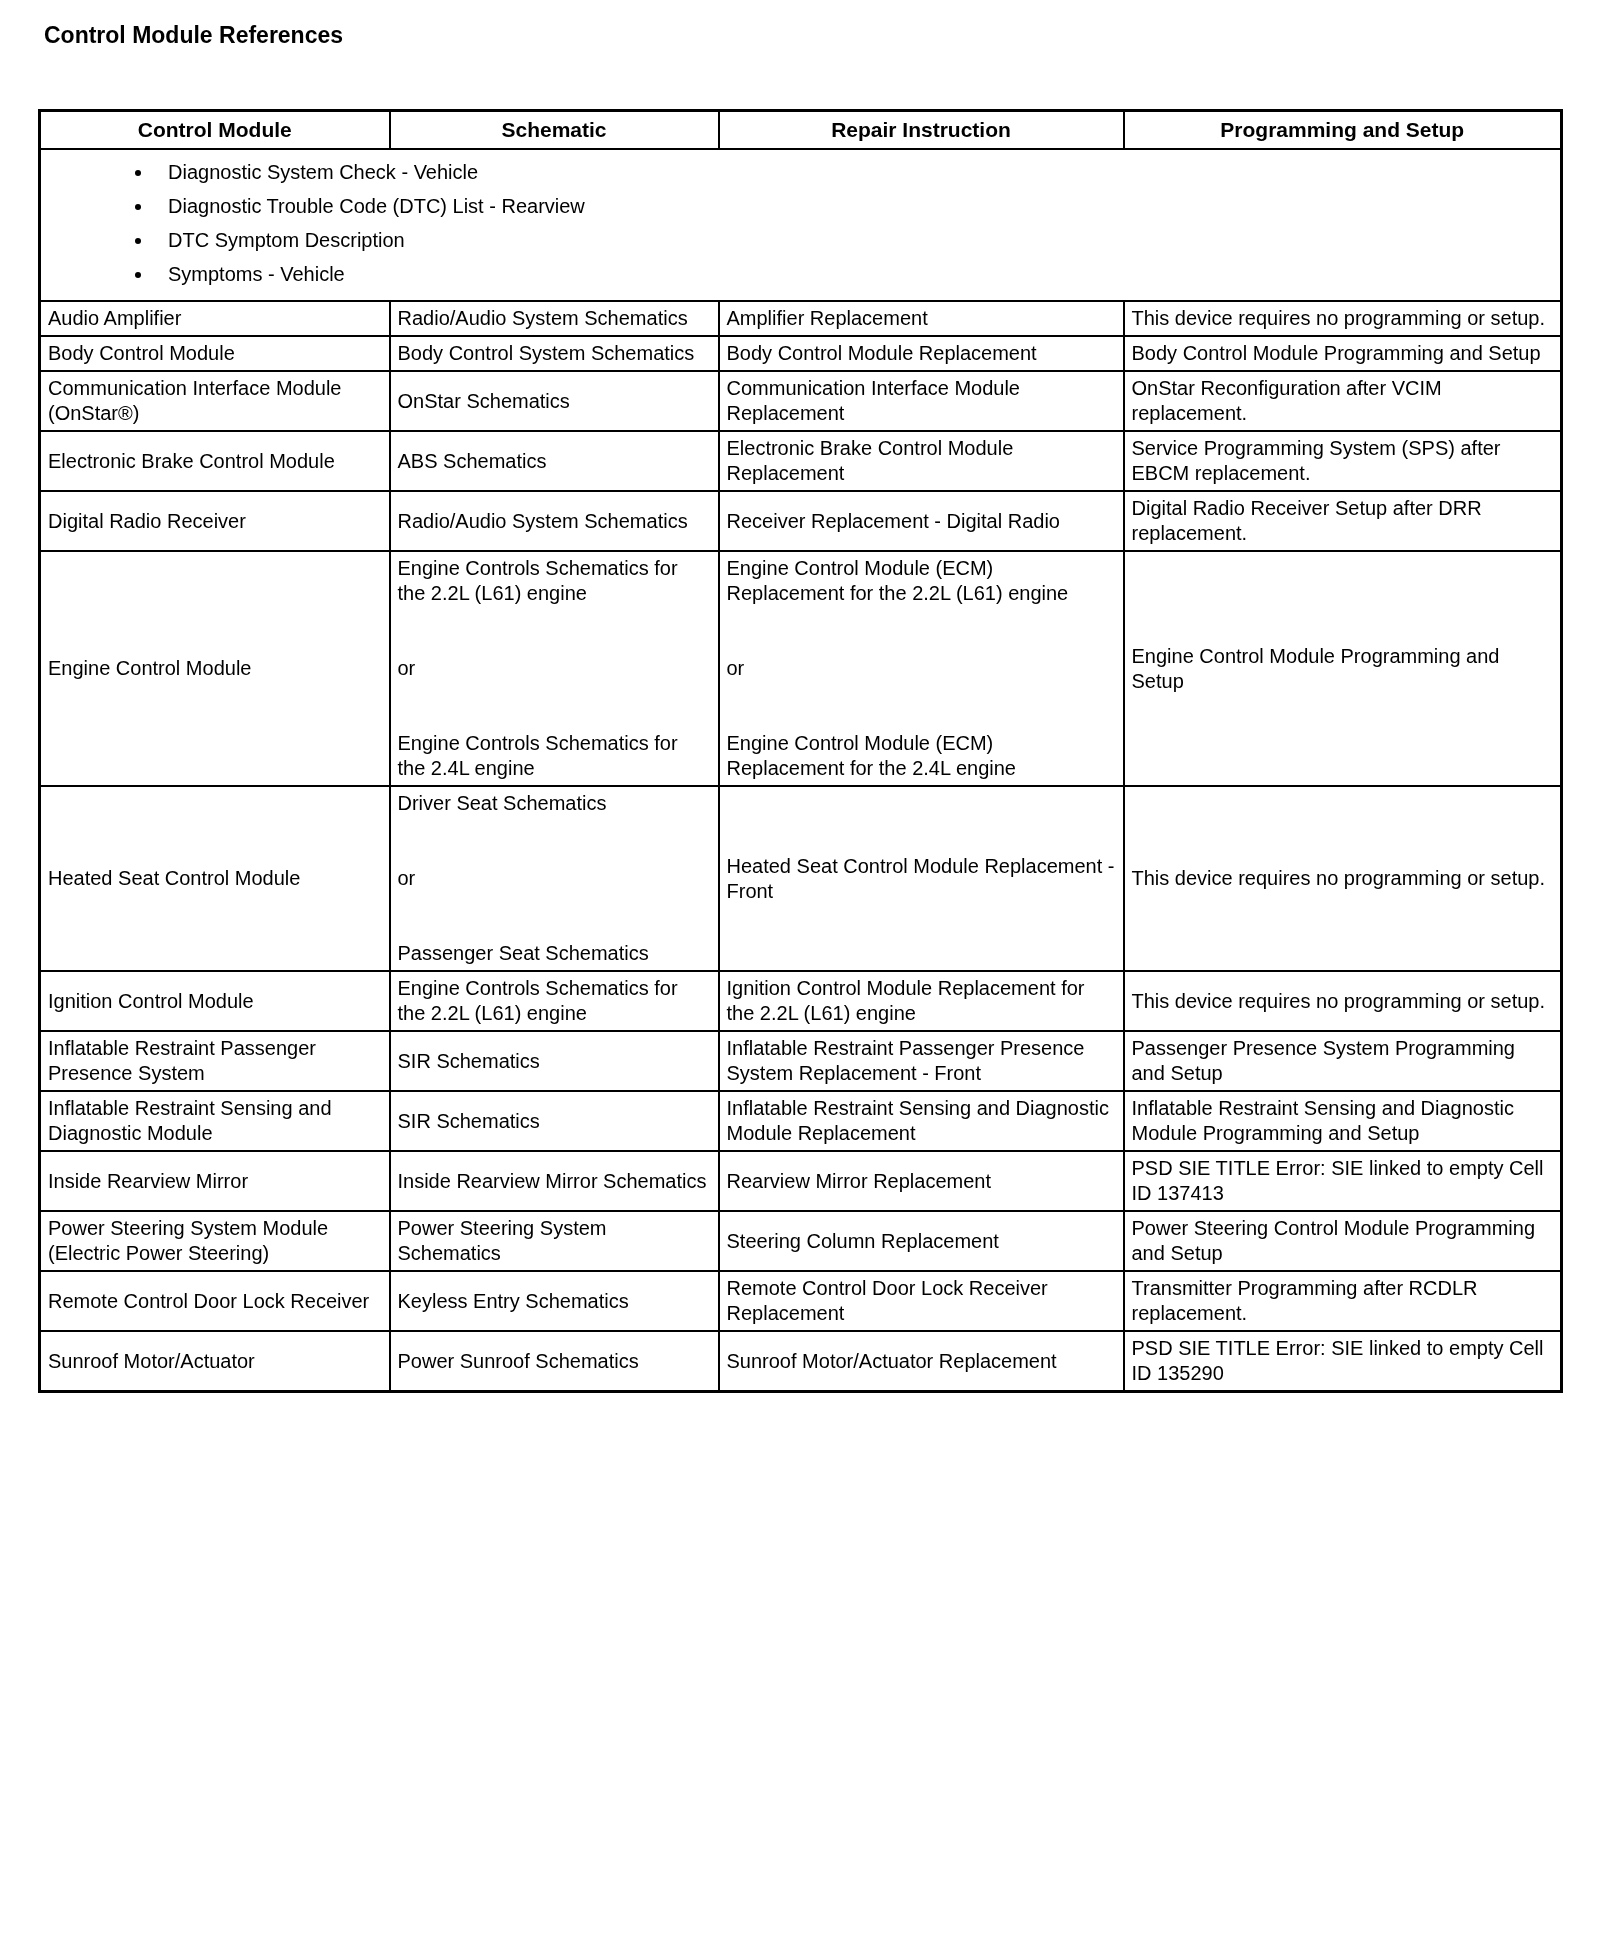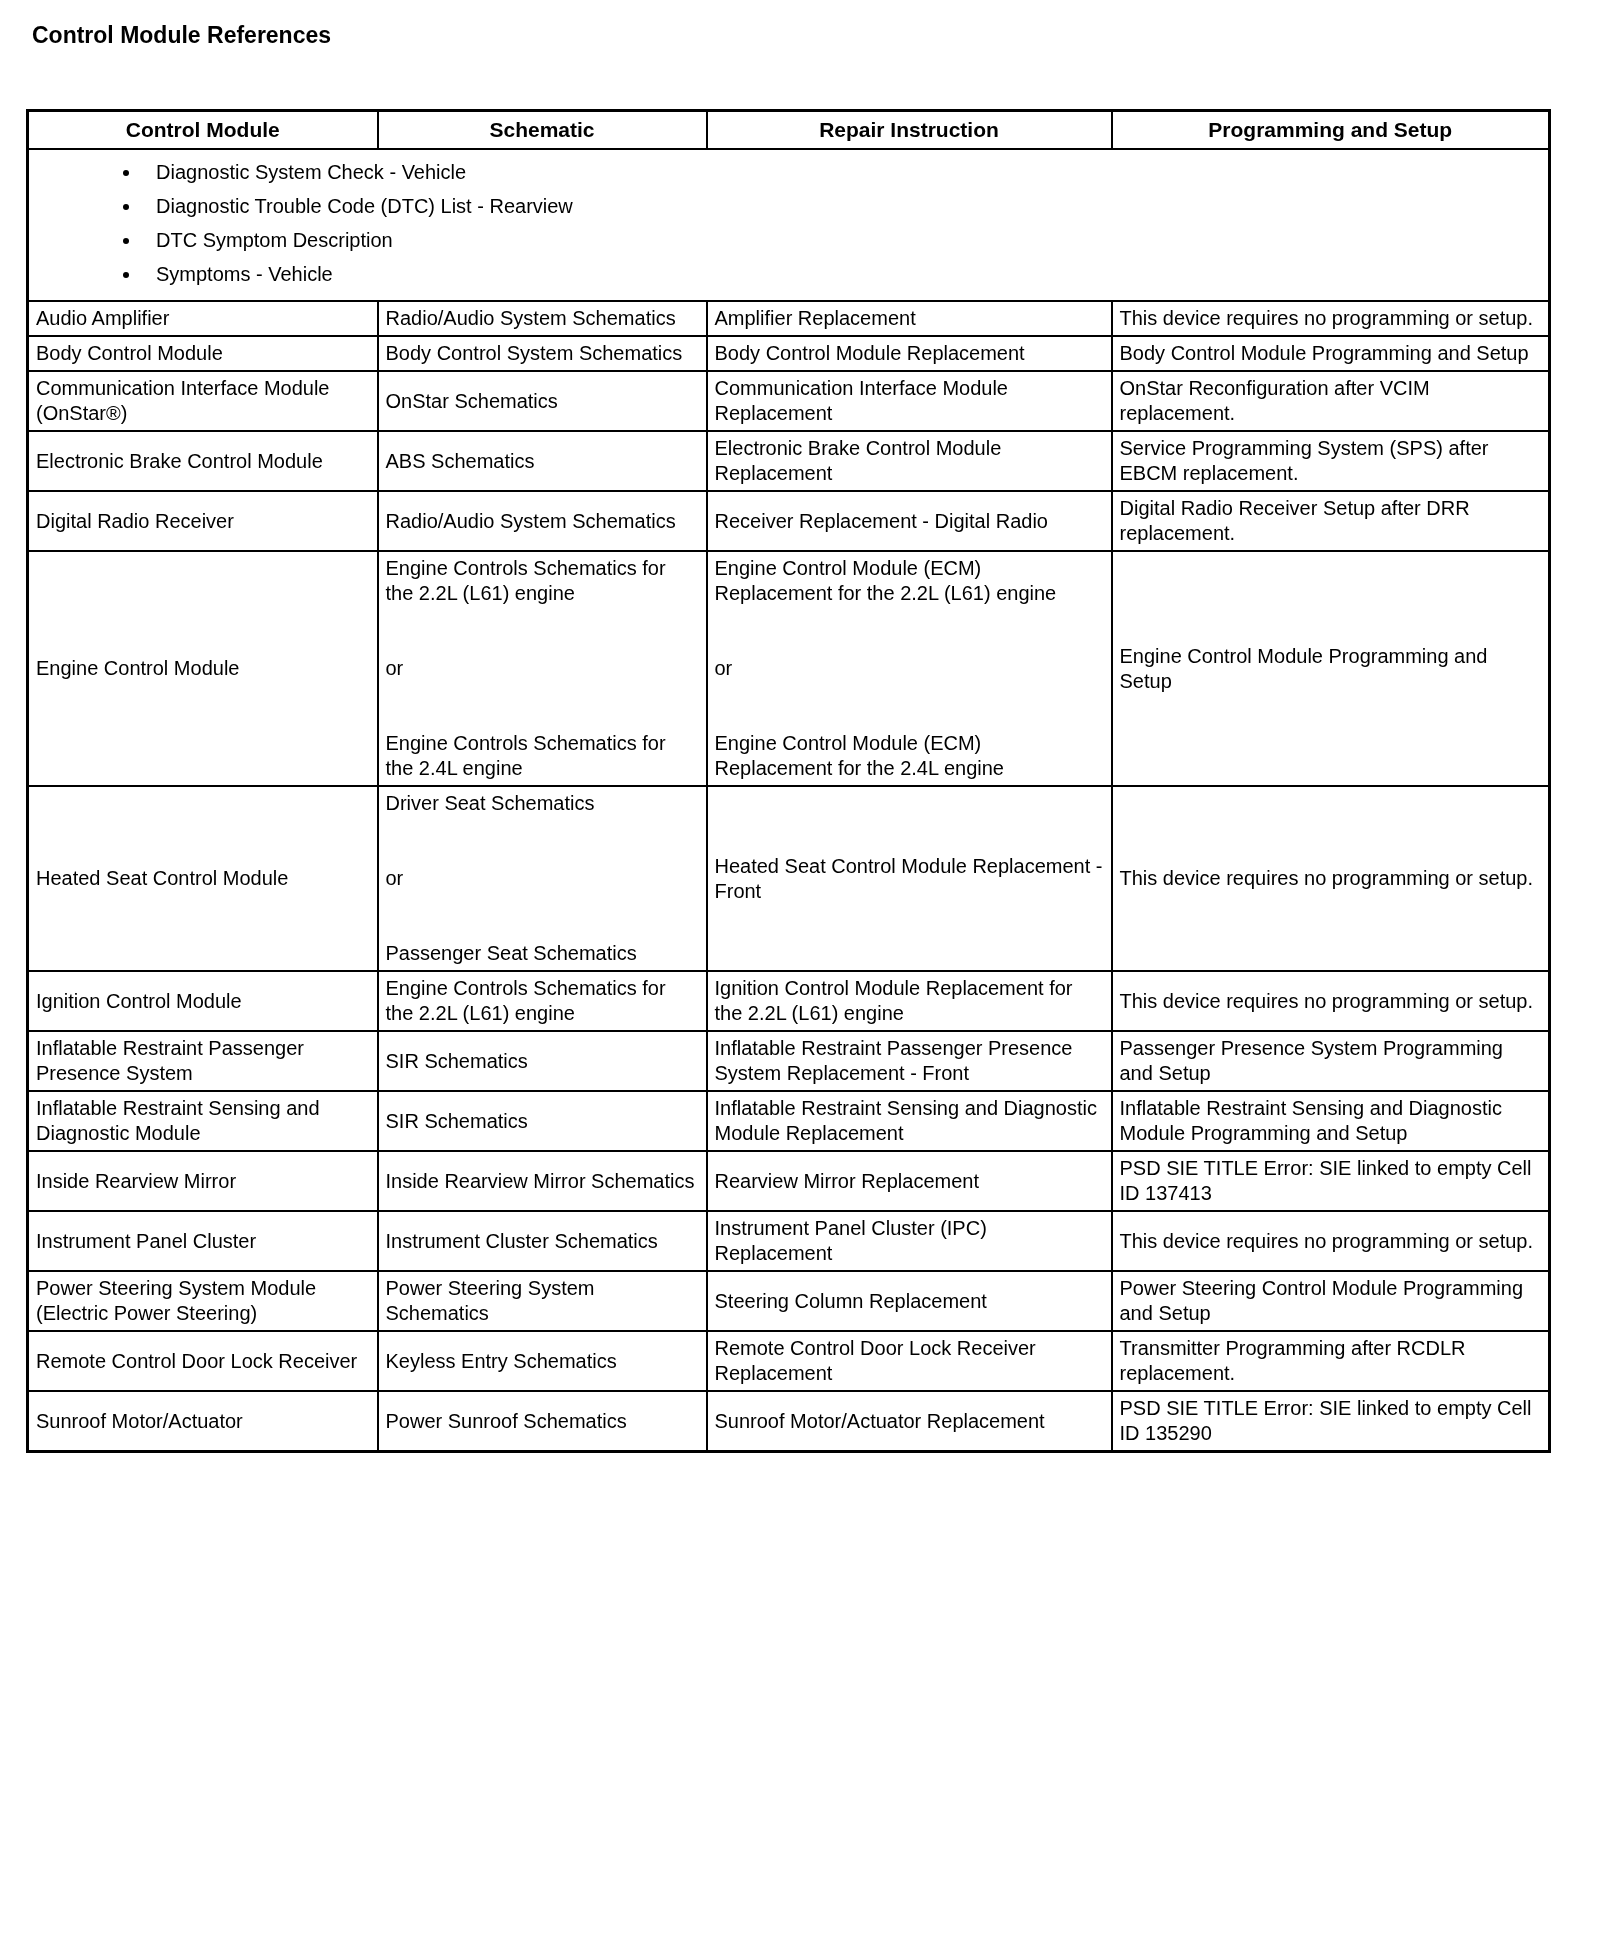--- a/index.html
+++ b/index.html
@@ -6,21 +6,21 @@
     margin: 0;
     padding: 0;
     background: #ffffff;
     color: #000000;
     font-family: "Liberation Sans", sans-serif;
   }
   .page {
     width: 1600px;
     min-height: 1960px;
     box-sizing: border-box;
-    padding: 22px 26px;
+    padding: 22px 38px;
     background: #ffffff;
   }
   .page-title {
     font-size: 23px;
     font-weight: bold;
     margin: 0 0 0 6px;
   }
   table.ref-table {
     border-collapse: collapse;
     table-layout: fixed;
@@ -251,34 +251,20 @@
           </td>
           <td>
             <div class="para">Rearview Mirror Replacement</div>
           </td>
           <td>
             <div class="para">PSD SIE TITLE Error: SIE linked to empty Cell ID 137413</div>
           </td>
         </tr>
         <tr>
           <td>
-            <div class="para">Instrument Panel Cluster</div>
-          </td>
-          <td>
-            <div class="para">Instrument Cluster Schematics</div>
-          </td>
-          <td>
-            <div class="para">Instrument Panel Cluster (IPC) Replacement</div>
-          </td>
-          <td>
-            <div class="para">This device requires no programming or setup.</div>
-          </td>
-        </tr>
-        <tr>
-          <td>
             <div class="para">Power Steering System Module (Electric Power Steering)</div>
           </td>
           <td>
             <div class="para">Power Steering System Schematics</div>
           </td>
           <td>
             <div class="para">Steering Column Replacement</div>
           </td>
           <td>
             <div class="para">Power Steering Control Module Programming and Setup</div>

